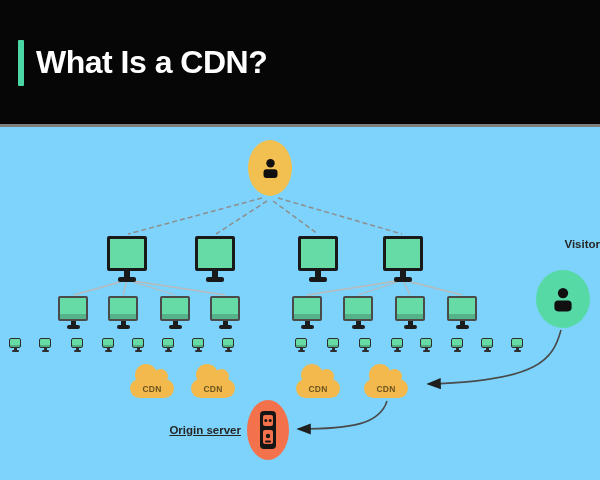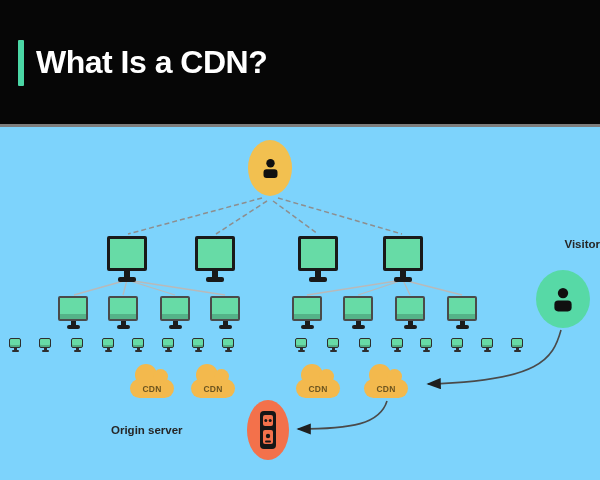--- a/index.html
+++ b/index.html
@@ -54,21 +54,21 @@
     background:var(--cloud,#f3b94d);}
   .cloud .puff2{position:absolute;left:24px;top:5px;width:15px;height:15px;border-radius:50%;
     background:var(--cloud,#f3b94d);}
   .cloud .cbase{position:absolute;left:1px;bottom:0;width:44px;height:19px;border-radius:10px;
     background:var(--cloud,#f3b94d);}
   .cloud .clabel{position:absolute;left:0;bottom:4px;width:100%;text-align:center;
     font-size:8.5px;font-weight:700;color:var(--cloud-text,#6d5520);letter-spacing:0.2px;}
   
   .lbl{position:absolute;font-size:11.5px;font-weight:600;color:var(--label,#262626);}
   .visitor-label{left:520px;top:111px;width:80px;text-align:right;}
-  .origin-label{left:111px;top:297px;width:130px;text-align:left;}
+  .origin-label{left:111px;top:297px;width:130px;text-align:right;text-decoration:underline;}
   .person-svg,.server-svg{display:block;}
 </style>
 </head>
 <body>
 
 <div class="page">
 
   <header class="hdr">
     <span class="accent"></span>
     <h1>What Is a CDN?</h1>

